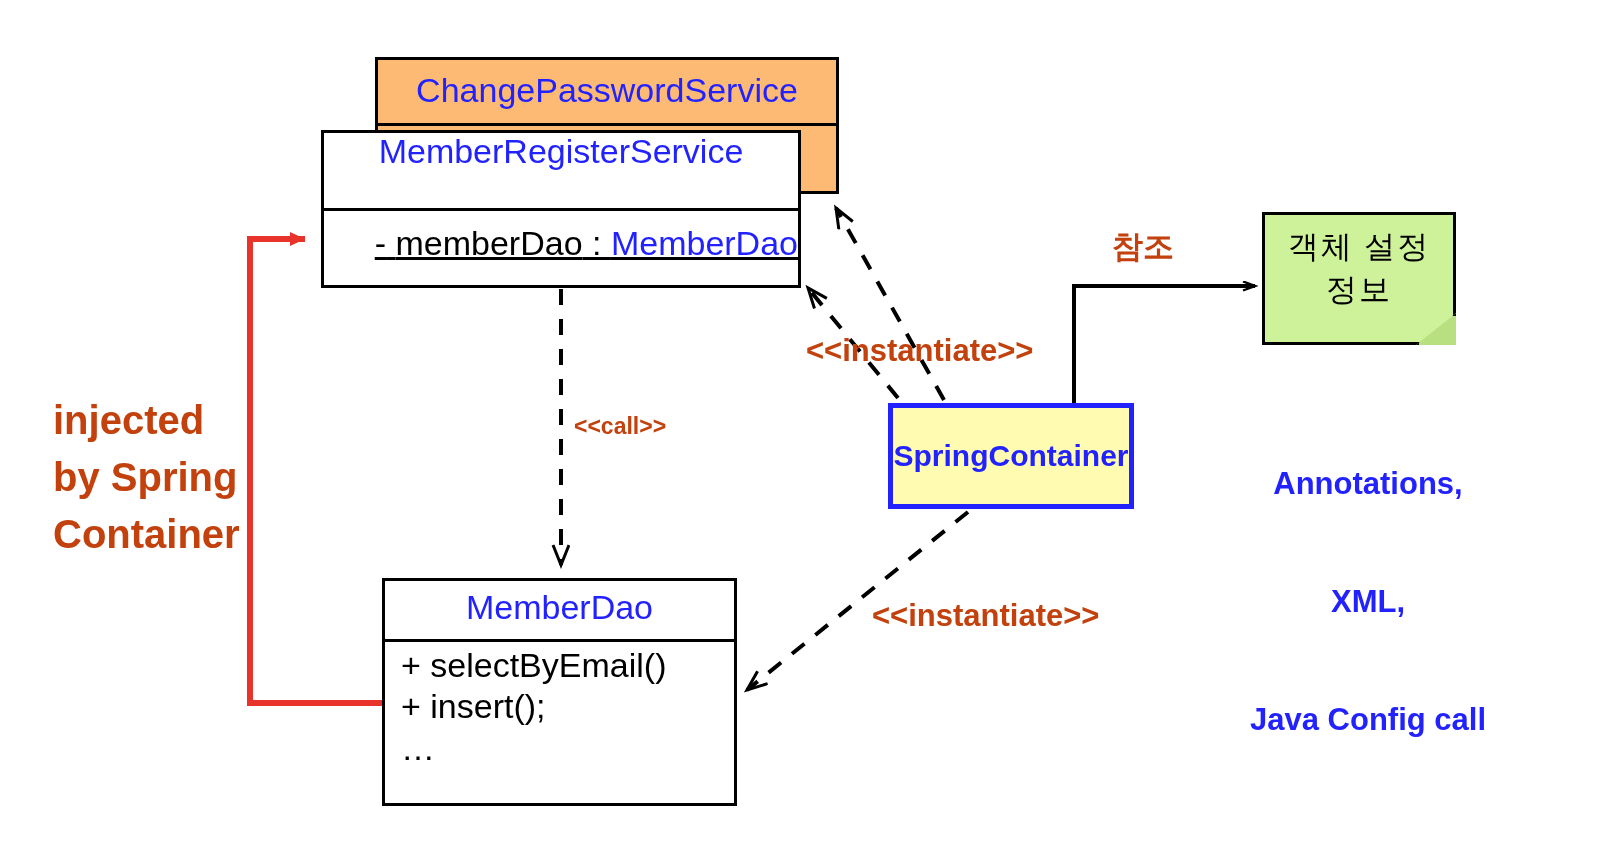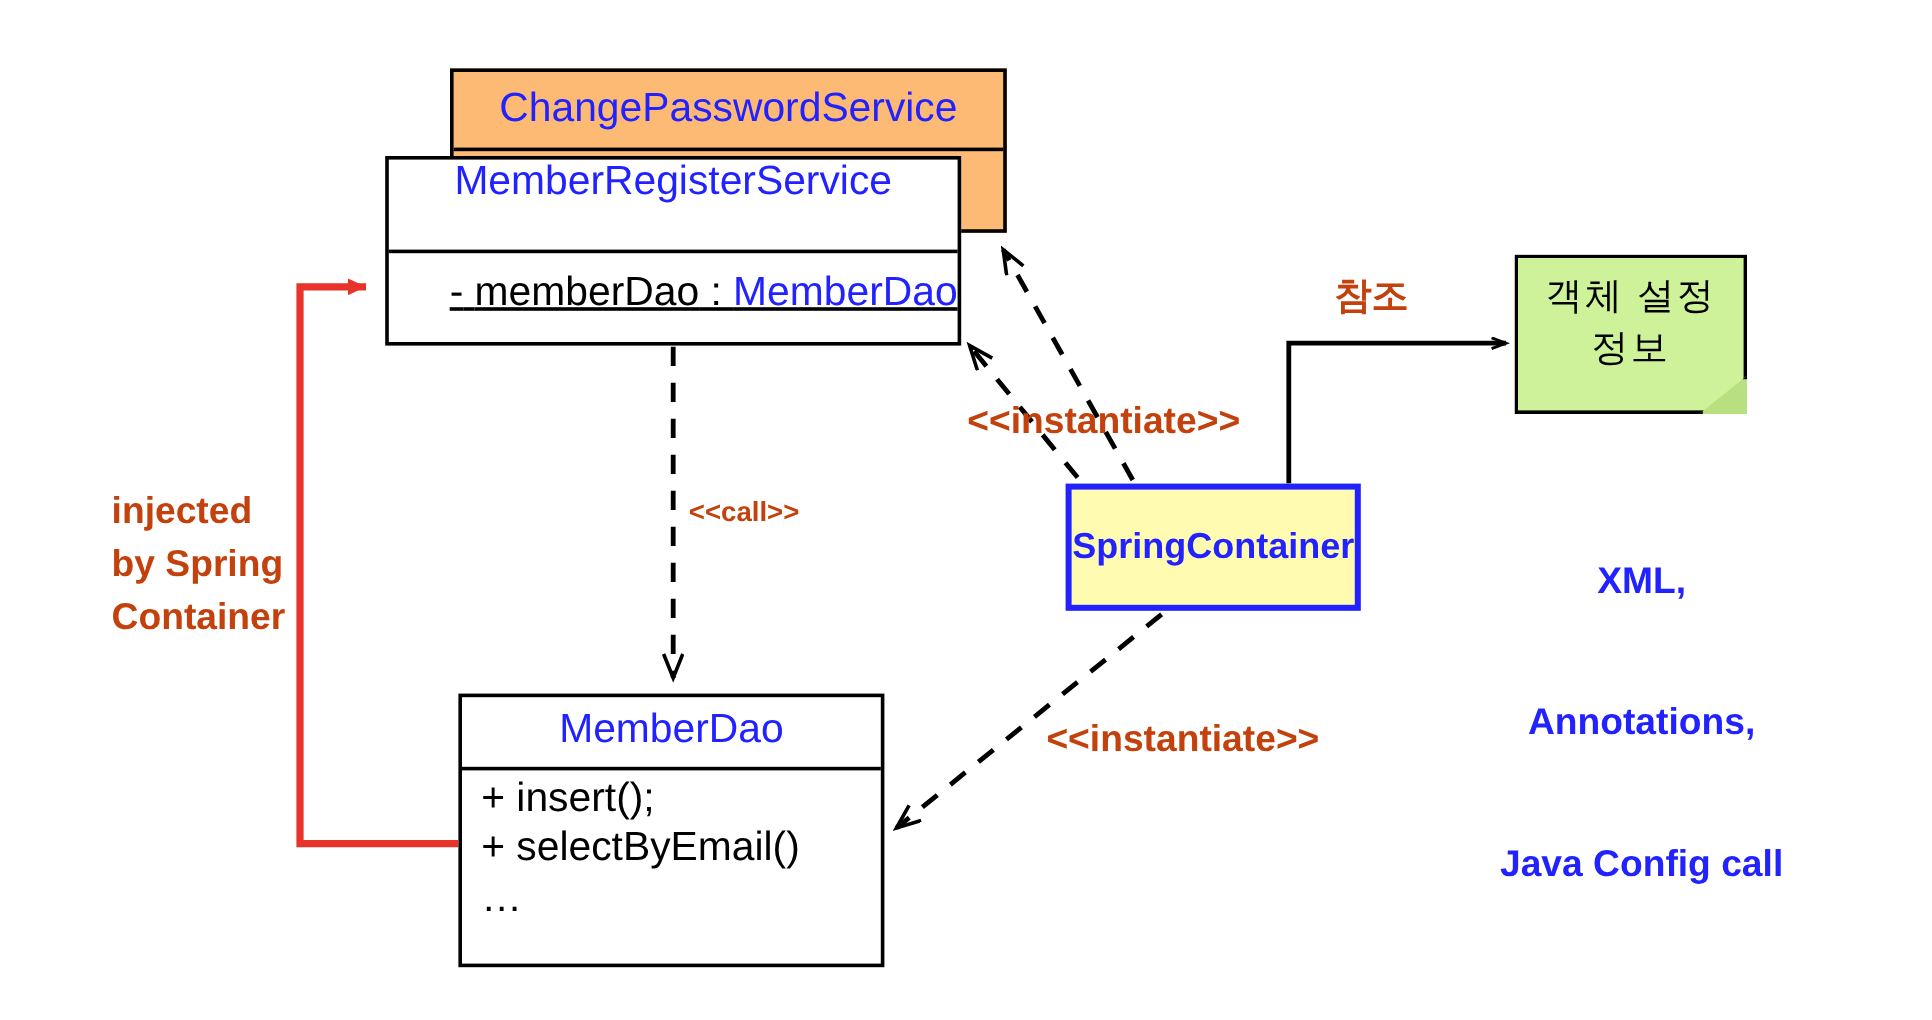--- a/index.html
+++ b/index.html
@@ -157,24 +157,23 @@
   
   .label {
     position: absolute;
     font-weight: bold;
     white-space: pre;
   }
   .label-red  { color: #c2410c; }
   .label-blue { color: #2222ff; }
 
   #label-injected {
-    left: 53px; top: 404px;
-    font-size: 31px;
+    left: 53px; top: 392px;
+    font-size: 40px;
     line-height: 1.42;
-    margin-left: 40px;
   }
   #label-instantiate-top {
     left: 806px; top: 333px;
     font-size: 31px;
     z-index: 4;
   }
   #label-instantiate-bottom {
     left: 872px; top: 598px;
     font-size: 31px;
     z-index: 4;
@@ -250,22 +249,22 @@
     <div class="uml-divider"></div>
     <div class="uml-attr">
       <span>-</span><span> </span><span>memberDao</span><span> : </span><span class="blue-type">MemberDao</span>
     </div>
   </div>
 
   <div class="uml-box" id="box-member-dao">
     <div class="uml-title">MemberDao</div>
     <div class="uml-divider"></div>
     <div class="method-list">
+      <div class="uml-attr">+ selectByEmail()</div>
       <div class="uml-attr">+ insert();</div>
-      <div class="uml-attr">+ selectByEmail()</div>
       <div class="uml-attr">…</div>
     </div>
   </div>
 
   <div id="box-spring-container">
     <div class="sc-line">Spring</div>
     <div class="sc-line">Container</div>
   </div>
 
   <div id="note-config">
@@ -283,18 +282,18 @@
 
   <div class="label label-red" id="label-instantiate-top">&lt;&lt;instantiate&gt;&gt;</div>
 
   <div class="label label-red" id="label-instantiate-bottom">&lt;&lt;instantiate&gt;&gt;</div>
 
   <div class="label label-red" id="label-call">&lt;&lt;call&gt;&gt;</div>
 
   <div class="label label-red" id="label-chamjo">참조</div>
 
   <div class="label label-blue" id="label-formats">
+    <div>Annotations,</div>
     <div>XML,</div>
-    <div>Annotations,</div>
     <div>Java Config call</div>
   </div>
 
 </div>
 
 </body></html>

